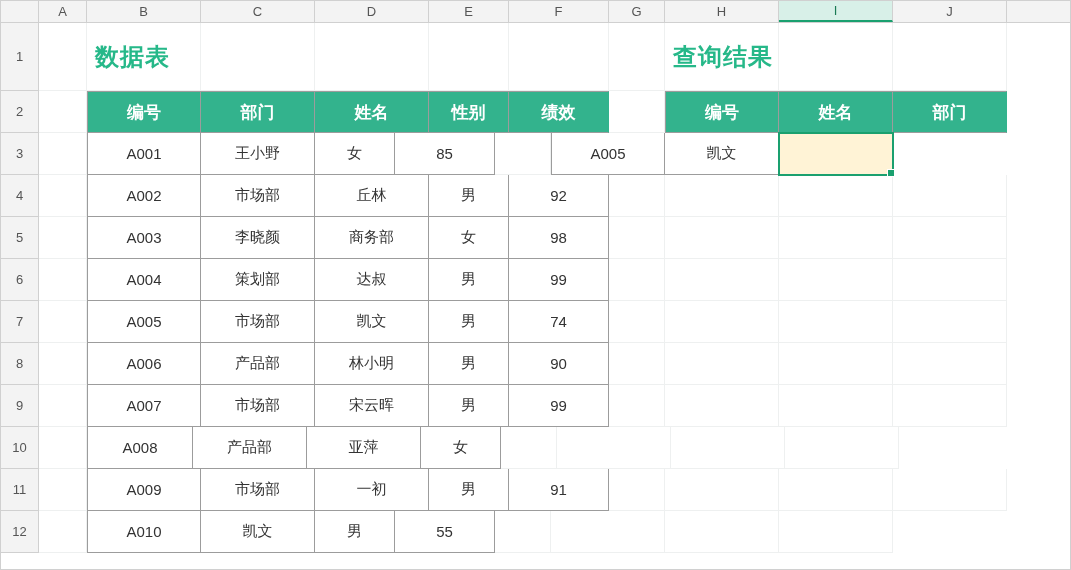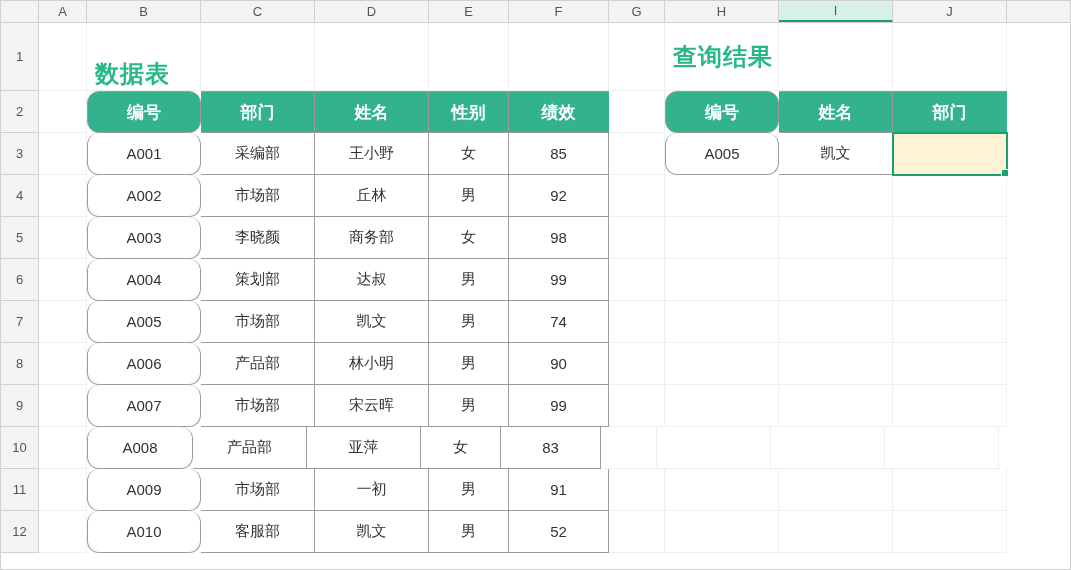--- a/index.html
+++ b/index.html
@@ -97,21 +97,21 @@
     font-weight: 700;
     font-size: 17px;
     border-right: 1px solid #fff;
     border-bottom: 1px solid #fff;
   }
   .thead.last { border-right: 1px solid #33b38d; }
   .bordered {
     border-right: 1px solid #9c9c9c;
     border-bottom: 1px solid #9c9c9c;
   }
-  .bordered.first-col { border-left: 1px solid #9c9c9c; border-radius: 12px; }
+  .bordered.first-col { border-left: 1px solid #9c9c9c; }
   .bordered.first-row-top { border-top: 1px solid #9c9c9c; }
   .hl {
     background: #fff3d6;
   }
   .selected {
     outline: 2px solid #1aa06f;
     outline-offset: -1px;
     z-index: 5;
   }
   .selected::after {
@@ -157,21 +157,21 @@
       <div class="rh" style="height: 42px;">9</div>
       <div class="rh" style="height: 42px;">10</div>
       <div class="rh" style="height: 42px;">11</div>
       <div class="rh" style="height: 42px;">12</div>
     </div>
 
   <div class="grid">
 
   <div class="row" style="height: 68px;">
         <div class="cell" style="width: 48px; height: 68px;"></div>
-        <div class="cell title-cell" style="width: 114px; height: 68px; align-items: flex-end;">
+        <div class="cell title-cell" style="width: 114px; height: 68px;">
           <span class="title-text">数据表</span>
         </div>
         <div class="cell" style="width: 114px; height: 68px;"></div>
         <div class="cell" style="width: 114px; height: 68px;"></div>
         <div class="cell" style="width: 80px; height: 68px;"></div>
         <div class="cell" style="width: 100px; height: 68px;"></div>
         <div class="cell" style="width: 56px; height: 68px;"></div>
         <div class="cell title-cell" style="width: 114px; height: 68px;">
           <span class="title-text">查询结果</span>
         </div>
@@ -186,21 +186,20 @@
         <div class="cell thead bordered first-row-top" style="width: 80px; height: 42px;">性别</div>
         <div class="cell thead bordered first-row-top last" style="width: 100px; height: 42px;">绩效</div>
         <div class="cell" style="width: 56px; height: 42px;"></div>
         <div class="cell thead bordered first-col first-row-top" style="width: 114px; height: 42px;">编号</div>
         <div class="cell thead bordered first-row-top" style="width: 114px; height: 42px;">姓名</div>
         <div class="cell thead bordered first-row-top last" style="width: 114px; height: 42px;">部门</div>
       </div>
       <div class="row" style="height: 42px;">
         <div class="cell" style="width: 48px; height: 42px;"></div>
         <div class="cell bordered first-col" style="width: 114px; height: 42px;">A001</div>
-        <div class="cell bordered" style="width: 114px; height: 42px;">采编部</div>
         <div class="cell bordered" style="width: 114px; height: 42px;">王小野</div>
         <div class="cell bordered" style="width: 80px; height: 42px;">女</div>
         <div class="cell bordered" style="width: 100px; height: 42px;">85</div>
         <div class="cell" style="width: 56px; height: 42px;"></div>
         <div class="cell bordered first-col" style="width: 114px; height: 42px;">A005</div>
         <div class="cell bordered" style="width: 114px; height: 42px;">凯文</div>
         <div class="cell bordered hl selected" style="width: 114px; height: 42px;"></div>
       </div>
       <div class="row" style="height: 42px; align-items: center;">
         <div class="cell" style="width: 48px; height: 42px;"></div>
@@ -273,45 +272,43 @@
         <div class="cell" style="width: 114px; height: 42px;"></div>
         <div class="cell" style="width: 114px; height: 42px;"></div>
         <div class="cell" style="width: 114px; height: 42px;"></div>
       </div>
       <div class="row" style="height: 42px;">
         <div class="cell" style="width: 48px; height: 42px;"></div>
         <div class="cell bordered first-col" style="width: 106px; height: 42px;">A008</div>
         <div class="cell bordered" style="width: 114px; height: 42px;">产品部</div>
         <div class="cell bordered" style="width: 114px; height: 42px;">亚萍</div>
         <div class="cell bordered" style="width: 80px; height: 42px;">女</div>
-        <div class="cell bordered" style="width: 100px; height: 42px;">83</div>
         <div class="cell" style="width: 56px; height: 42px;"></div>
         <div class="cell" style="width: 114px; height: 42px;"></div>
         <div class="cell" style="width: 114px; height: 42px;"></div>
         <div class="cell" style="width: 114px; height: 42px;"></div>
       </div>
       <div class="row" style="height: 42px;">
         <div class="cell" style="width: 48px; height: 42px;"></div>
         <div class="cell bordered first-col" style="width: 114px; height: 42px;">A009</div>
         <div class="cell bordered" style="width: 114px; height: 42px;">市场部</div>
         <div class="cell bordered" style="width: 114px; height: 42px;">一初</div>
         <div class="cell bordered" style="width: 80px; height: 42px;">男</div>
         <div class="cell bordered" style="width: 100px; height: 42px;">91</div>
         <div class="cell" style="width: 56px; height: 42px;"></div>
         <div class="cell" style="width: 114px; height: 42px;"></div>
         <div class="cell" style="width: 114px; height: 42px;"></div>
         <div class="cell" style="width: 114px; height: 42px;"></div>
       </div>
       <div class="row" style="height: 42px;">
         <div class="cell" style="width: 48px; height: 42px;"></div>
         <div class="cell bordered first-col" style="width: 114px; height: 42px;">A010</div>
-        <div class="cell bordered" style="width: 114px; height: 42px;">客服部</div>
         <div class="cell bordered" style="width: 114px; height: 42px;">凯文</div>
         <div class="cell bordered" style="width: 80px; height: 42px;">男</div>
-        <div class="cell bordered" style="width: 100px; height: 42px;">52</div>
+        <div class="cell bordered" style="width: 100px; height: 42px;">55</div>
         <div class="cell" style="width: 56px; height: 42px;"></div>
         <div class="cell" style="width: 114px; height: 42px;"></div>
         <div class="cell" style="width: 114px; height: 42px;"></div>
         <div class="cell" style="width: 114px; height: 42px;"></div>
       </div>
     </div>
 
 </div>
 
 </body></html>

